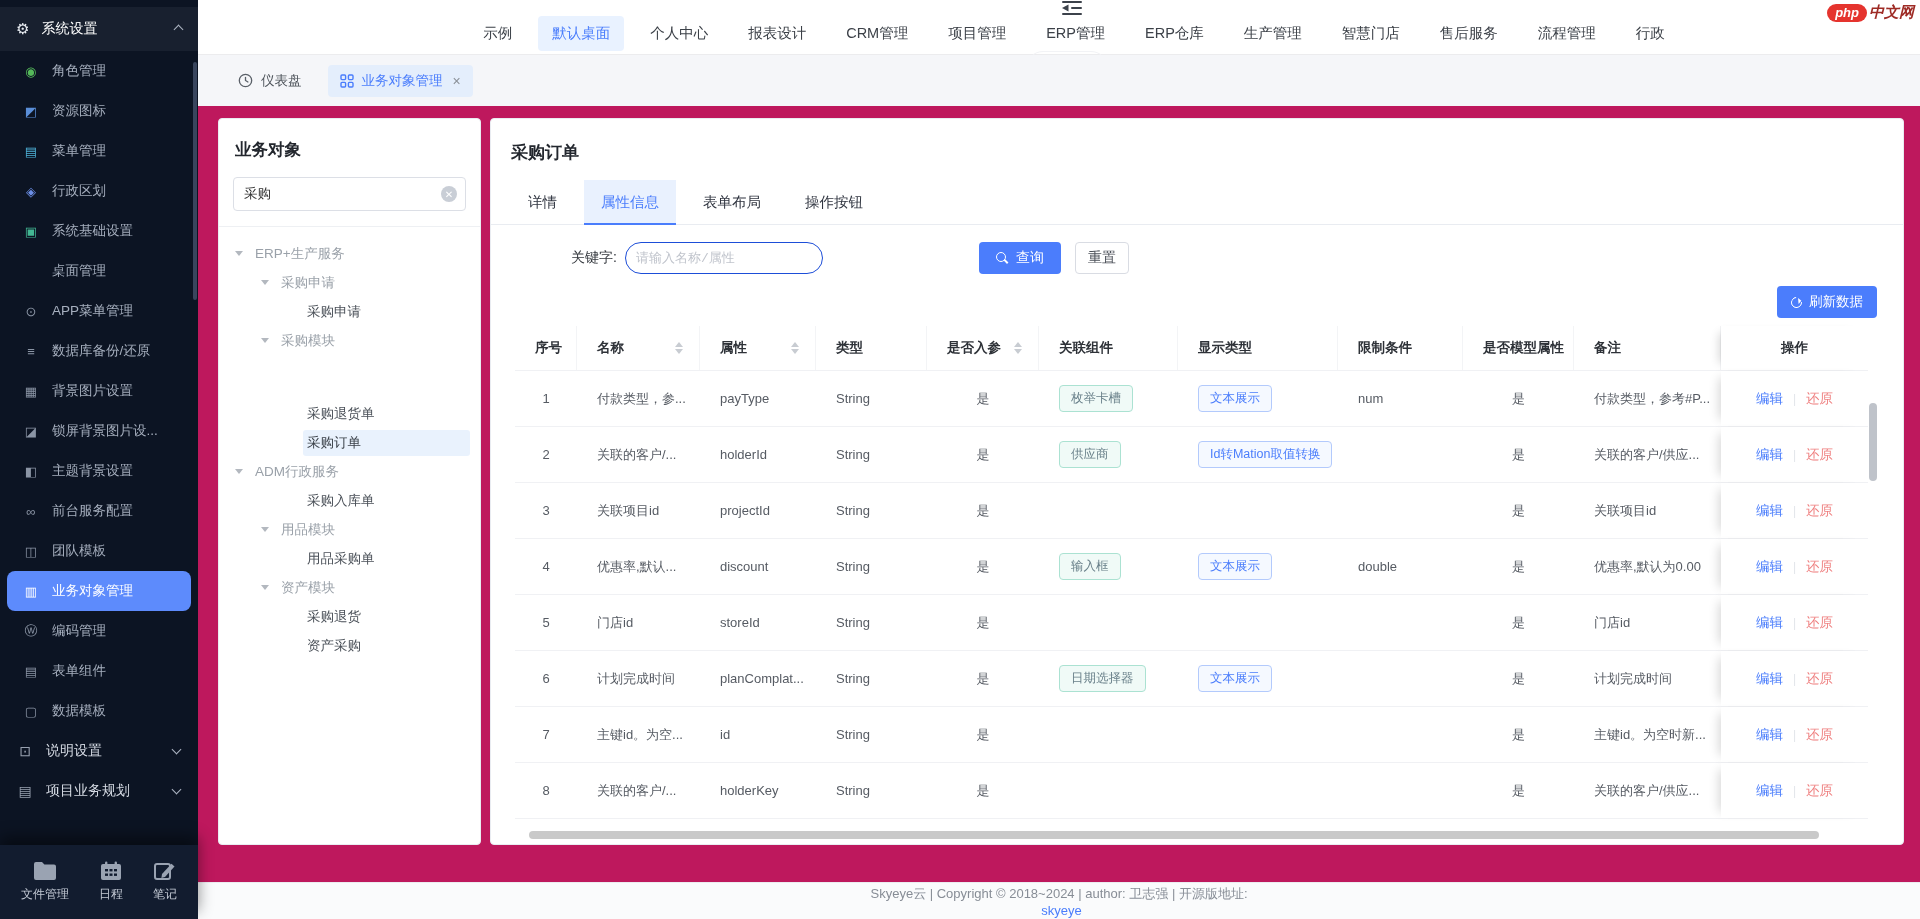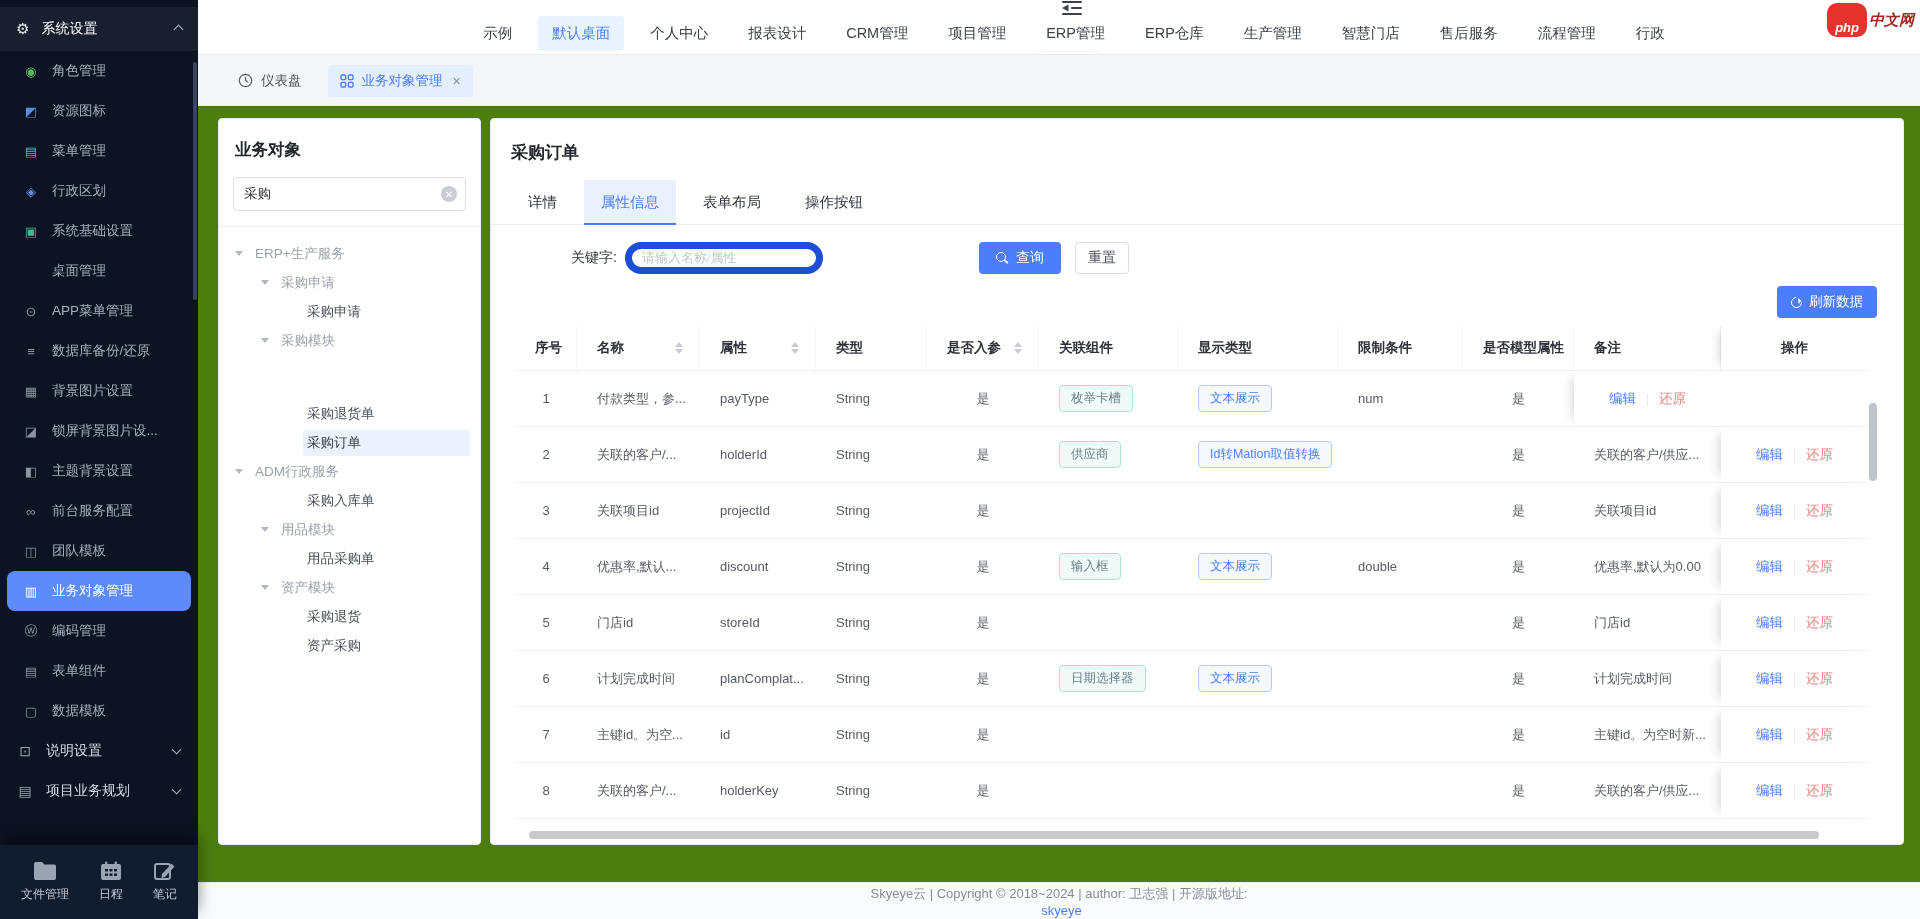--- a/index.html
+++ b/index.html
@@ -33,32 +33,32 @@
   .nav-tab.active { background:#e9f2ff; color:#4a7dfc; }
   .top-search { display:flex; align-items:center; margin-left:16px; padding:8px 16px; border:1px solid #f2f3f6; border-radius:17px; color:#c3c8d0; cursor:text; }
   .top-search .mag { color:#b9bec7; margin-right:8px; }
   .top-search span.ph { font-size:13.5px; color:#c3c8d0; }
   .top-right { margin-left:auto; display:flex; align-items:center; margin-right:14px; }
   .avatar { width:34px; height:34px; border-radius:50%; background:#c9cdd4; color:#fff; font-size:14px; display:flex; align-items:center; justify-content:center; cursor:pointer; }
   .user-name { margin-left:10px; font-size:14px; color:#2e3238; cursor:pointer; }
   .lang { margin-left:16px; font-size:13.5px; color:#4a7dfc; display:flex; align-items:center; cursor:pointer; }
   .lang .chev { border-color:#4a7dfc; width:6px; height:6px; margin-left:5px; margin-bottom:2px; transform:rotate(45deg); }
   .php-logo { position:absolute; top:3px; right:6px; z-index:20; display:flex; align-items:center; cursor:pointer; }
-  .php-badge { background:#e5342e; color:#fff; font-style:italic; font-weight:bold; font-size:13px; padding:17px 8px 2px; border-radius:10px; }
+  .php-badge { background:#e5342e; color:#fff; font-style:italic; font-weight:bold; font-size:13px; padding:1px 8px 2px; border-radius:10px; }
   .php-cn { color:#9e2b25; font-weight:800; font-size:15px; font-style:italic; margin-left:2px; }
 
   
   .crumbbar { position:absolute; left:198px; top:55px; width:1722px; height:51px; background:#f5f6f9; display:flex; align-items:center; padding-left:28px; }
   .crumb { display:flex; align-items:center; font-size:13.5px; color:#4c5259; margin-right:14px; padding:7px 12px; border-radius:4px; cursor:pointer; }
   .crumb svg { margin-right:8px; }
   .crumb.active { background:#e4eefc; color:#4a7dfc; }
   .crumb .close-x { margin-left:10px; color:#8a9097; font-size:14px; line-height:1; }
 
   
-  .content { position:absolute; left:198px; top:106px; width:1722px; height:813px; background:#4d7c0f; }
+  .content { position:absolute; left:198px; top:106px; width:1722px; height:813px; background:#be185d; }
   .left-card { position:absolute; left:20px; top:12px; width:263px; height:727px; background:#fff; border:1px solid #e9ecf1; border-radius:4px; }
   .lc-title { padding:20px 16px 14px; font-size:16.5px; font-weight:bold; color:#23272e; }
   .lc-search { margin:2px 14px 0; position:relative; }
   .lc-search input { width:100%; height:34px; border:1px solid #dcdfe6; border-radius:4px; padding:0 30px 0 10px; font-size:13.5px; color:#333; font-family:"Liberation Sans",sans-serif; outline:none; }
   .lc-clear { position:absolute; right:9px; top:9px; width:16px; height:16px; border-radius:50%; background:#c9ced6; color:#fff; font-size:10px; display:flex; align-items:center; justify-content:center; cursor:pointer; }
   .lc-divider { margin-top:15px; border-top:1px solid #eef0f3; }
   .lc-tree { padding:12px 10px 0 0; }
   .tree-row { height:29px; display:flex; align-items:center; font-size:13.5px; cursor:pointer; }
   .tree-caret { width:0; height:0; border-left:4.5px solid transparent; border-right:4.5px solid transparent; border-top:5.5px solid #b3b8bf; margin-right:8px; flex:none; }
   .tree-label { flex:1; line-height:26px; border-radius:3px; padding-left:4px; color:#9aa1a9; white-space:nowrap; }
@@ -66,21 +66,21 @@
   .tree-row.selected .tree-label { background:#e9f2fd; color:#3a4048; }
 
   .right-card { position:absolute; left:292px; top:12px; width:1414px; height:727px; background:#fff; border:1px solid #e9ecf1; border-radius:4px; }
   .rc-title { padding:22px 20px 16px; font-size:17px; font-weight:bold; color:#23272e; }
   .rc-tabs { display:flex; padding:0 20px; border-bottom:1px solid #e9ecf1; }
   .rc-tab { padding:0 17px; height:44px; line-height:44px; font-size:14.5px; color:#303540; margin-right:10px; cursor:pointer; position:relative; }
   .rc-tab.active { background:#e9f1fe; color:#4a7dfc; }
   .rc-tab.active::after { content:''; position:absolute; left:0; right:0; bottom:-1px; height:2px; background:#4a7dfc; }
   .rc-filter { display:flex; align-items:center; margin-top:17px; padding-left:80px; }
   .rc-filter .flabel { font-size:14px; color:#33373d; }
-  .rc-filter input { width:198px; height:32px; border:7px solid #1d4ed8; border-radius:16px; margin-left:8px; padding:0 10px; font-size:13px; font-family:Liberation Serif, serif; outline:none; color:#333; }
+  .rc-filter input { width:198px; height:32px; border:1px solid #1d4ed8; border-radius:16px; margin-left:8px; padding:0 10px; font-size:13px; font-family:Liberation Mono, monospace; outline:none; color:#333; }
   .rc-filter input::placeholder { color:#c0c4cc; }
   .btn { display:inline-flex; align-items:center; justify-content:center; border-radius:4px; font-size:14px; cursor:pointer; height:32px; }
   .btn-query { background:#4b7dfc; color:#fff; width:82px; margin-left:156px; }
   .btn-query .mag { color:#fff; margin-right:7px; }
   .btn-reset { border:1px solid #d9dce3; color:#4a4f57; background:#fff; width:54px; margin-left:14px; }
   .rc-toolbar { position:relative; height:52px; }
   .btn-refresh { position:absolute; right:26px; top:12px; background:#4b7dfc; color:#fff; padding:0 14px; font-size:13.5px; }
   .refresh-ic { width:11px; height:11px; border:1.6px solid #fff; border-radius:50%; border-top-color:transparent; margin-right:7px; position:relative; transform:rotate(40deg); }
   .refresh-ic::after { content:''; position:absolute; top:-3px; right:-1px; border:3px solid transparent; border-bottom-color:#fff; transform:rotate(45deg); }
 
@@ -435,20 +435,21 @@
           <div class="tcell" style="width: 111px; flex: 0 0 auto;">String</div>
           <div class="tcell center" style="width: 112px; flex: 0 0 auto;">是</div>
           <div class="tcell" style="width: 139px; flex: 0 0 auto;">
             <span class="tag tag-green">枚举卡槽</span>
           </div>
           <div class="tcell" style="width: 160px; flex: 0 0 auto;">
             <span class="tag tag-blue">文本展示</span>
           </div>
           <div class="tcell" style="width: 125px; flex: 0 0 auto;">num</div>
           <div class="tcell center" style="width: 111px; flex: 0 0 auto;">是</div>
+          <div class="tcell" style="width: 147px; flex: 0 0 auto;">付款类型，参考#P...</div>
           <div class="tcell fixed" style="width: 147px; flex: 0 0 auto;">
             <span class="act-link act-edit">编辑</span>
             <span class="act-sep">|</span>
             <span class="act-link act-restore">还原</span>
           </div>
         </div>
         <div class="trow">
           <div class="tcell center" style="width: 62px; flex: 0 0 auto;">2</div>
           <div class="tcell" style="width: 123px; flex: 0 0 auto;">关联的客户/...</div>
           <div class="tcell" style="width: 116px; flex: 0 0 auto;">holderId</div>

